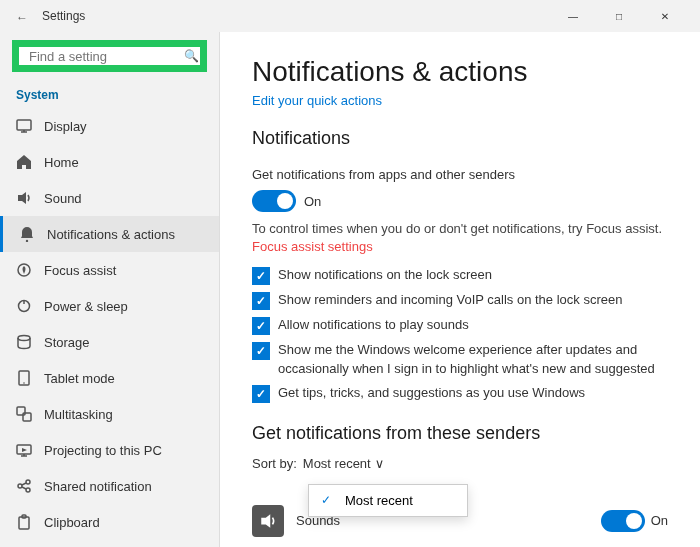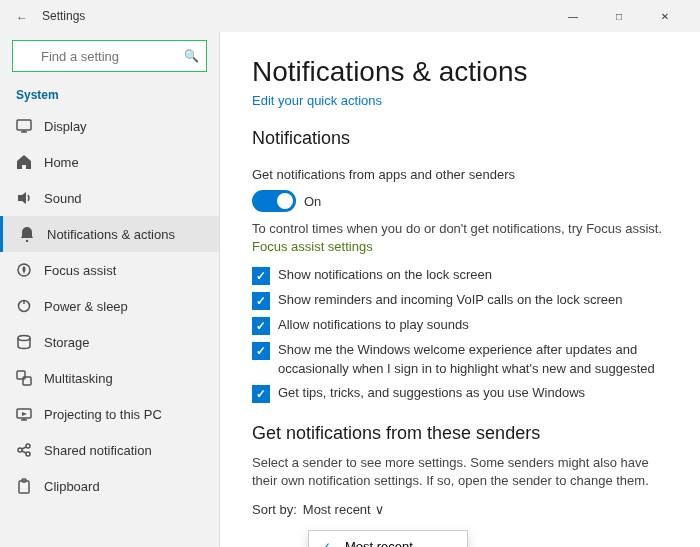--- a/index.html
+++ b/index.html
@@ -20,22 +20,22 @@
     
     .sidebar {
       width: 220px; min-width: 220px; background: #f2f2f2;
       height: 547px; overflow-y: auto; padding-top: 32px;
       border-right: 1px solid #ddd;
     }
     .sidebar-search {
       margin: 8px 12px 12px; position: relative;
     }
     .sidebar-search input {
-      width: 100%; height: 32px; border: 1px solid #22c55e; background: white;
-      padding: 0 30px 0 28px; font-size: 13px; outline: none;
+      width: 100%; height: 32px; border: 7px solid #22c55e; background: white;
+      padding: 0 30px 0 10px; font-size: 13px; outline: none;
     }
     .sidebar-search-icon {
       position: absolute; right: 8px; top: 50%; transform: translateY(-50%);
       color: #666; font-size: 12px;
     }
     .sidebar-section-label {
       font-size: 12px; font-weight: 600; color: #0369a1; padding: 4px 16px 6px;
       text-transform: none;
     }
     .sidebar-item {
@@ -61,21 +61,21 @@
       width: 44px; height: 22px; border-radius: 11px; background: #0078d4;
       position: relative; cursor: pointer; flex-shrink: 0;
     }
     .toggle::after {
       content: ''; position: absolute; right: 3px; top: 3px;
       width: 16px; height: 16px; border-radius: 50%; background: white;
     }
     .toggle-label { font-size: 13px; color: #333; }
 
     .info-text { font-size: 13px; color: #444; line-height: 1.4; margin: 6px 0 2px; }
-    .focus-link { color: #4d7c0f; font-size: 13px; cursor: pointer; }
+    .focus-link { color: #ef4444; font-size: 13px; cursor: pointer; }
 
     .checkbox-row { display: flex; align-items: flex-start; gap: 8px; margin: 6px 0; }
     .checkbox {
       width: 18px; height: 18px; background: #0078d4; border: 1px solid #0078d4;
       flex-shrink: 0; display: flex; align-items: center; justify-content: center;
       margin-top: 1px;
     }
     .checkbox::after { content: '✓'; color: white; font-size: 12px; font-weight: bold; }
     .checkbox-label { font-size: 13px; color: #333; line-height: 1.4; }
 
@@ -196,20 +196,29 @@
   <div class="sidebar-item">
     <span class="icon">
       <svg width="16" height="16" viewBox="0 0 16 16" fill="none" stroke="#555" stroke-width="1.5">
           <ellipse cx="8" cy="4" rx="6" ry="2.5"></ellipse>
           <path d="M2 4v8c0 1.4 2.7 2.5 6 2.5s6-1.1 6-2.5V4"></path>
         </svg>
     </span>
     <span>Storage</span>
   </div>
 
+  <div class="sidebar-item">
+    <span class="icon">
+      <svg width="16" height="16" viewBox="0 0 16 16" fill="none" stroke="#555" stroke-width="1.5">
+          <rect x="3" y="1" width="10" height="14" rx="1"></rect>
+          <circle cx="8" cy="13" r="0.8" fill="#555" stroke="none"></circle>
+        </svg>
+    </span>
+    <span>Tablet mode</span>
+  </div>
 
   <div class="sidebar-item">
     <span class="icon">
       <svg width="16" height="16" viewBox="0 0 16 16" fill="none" stroke="#555" stroke-width="1.5">
           <rect x="1" y="1" width="8" height="8" rx="1"></rect>
           <rect x="7" y="7" width="8" height="8" rx="1"></rect>
         </svg>
     </span>
     <span>Multitasking</span>
   </div>
@@ -298,21 +307,20 @@
       </div>
       <div class="checkbox-row">
         <div class="checkbox"></div>
         <span class="checkbox-label">Get tips, tricks, and suggestions as you use Windows</span>
       </div>
     </div>
 
     
     <div class="get-notifications-section">
       <h2 class="section-title">Get notifications from these senders</h2>
-      <p class="get-notif-desc">Select a sender to see more settings. Some senders might also have their own notification settings. If so, open the sender to change them.</p>
 
       <div style="position:relative;">
         <div class="sort-row">
           <span>Sort by:</span>
           <div class="sort-dropdown">
             <span>Most recent</span>
             <span>∨</span>
           </div>
         </div>
 

